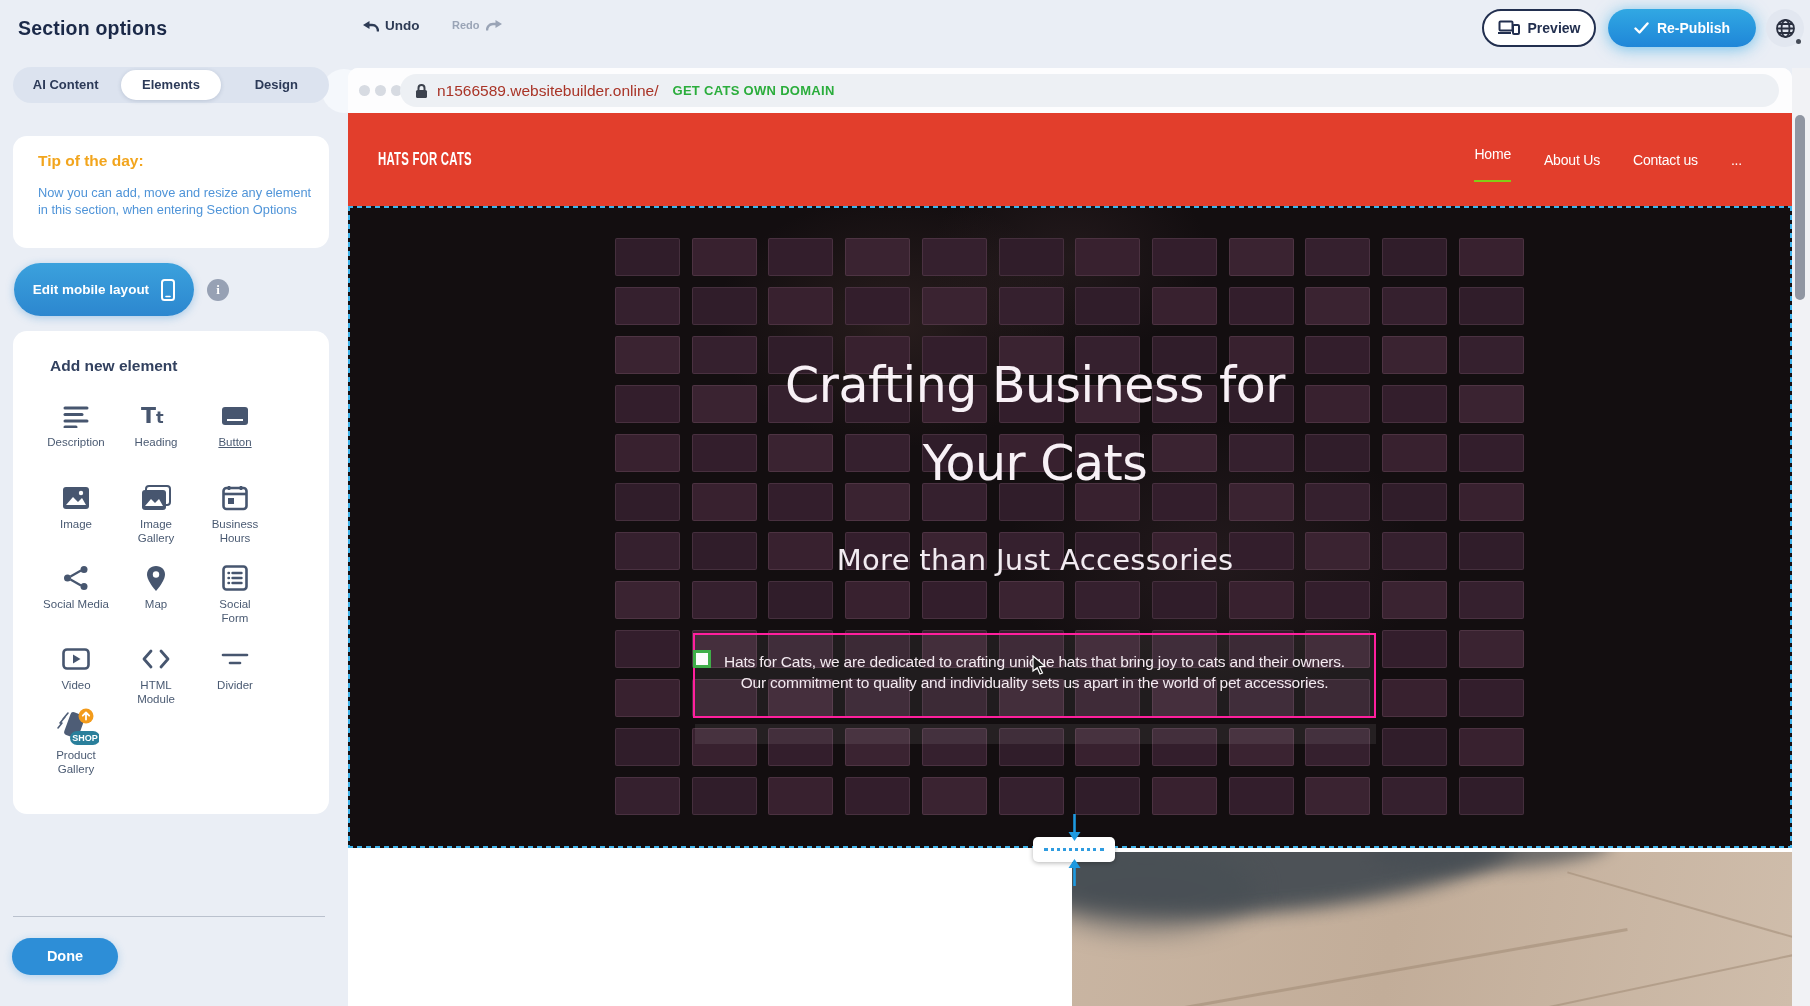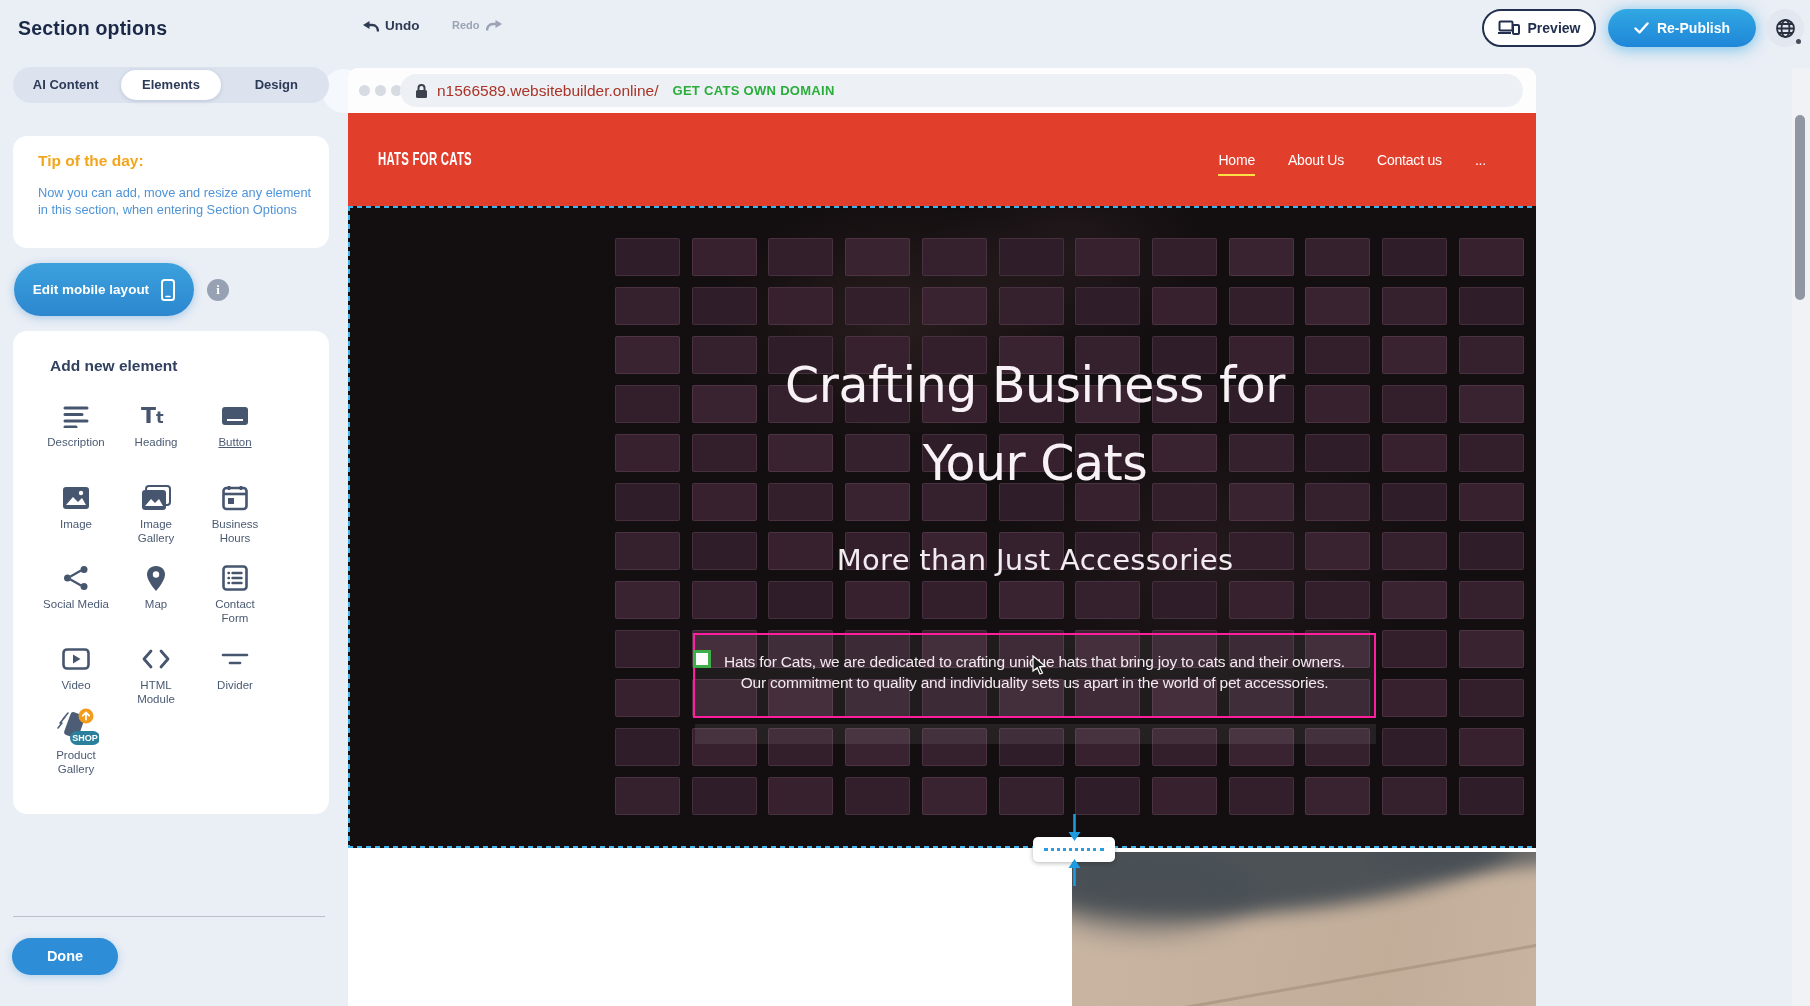--- a/index.html
+++ b/index.html
@@ -28,31 +28,31 @@
   .add-card { left:13px; top:331px; width:316px; height:483px; border-radius:14px; background:#fff; }
   .add-title { left:37px; top:26px; font-size:15.5px; font-weight:600; color:#32415f; }
   .el-item { text-align:center; color:#4a5a72; }
   .el-icon { height:30px; display:flex; align-items:center; justify-content:center; overflow:visible; }
   .el-label { font-size:11.5px; line-height:13.5px; margin-top:5px; }
   .side-divider { left:13px; top:916px; width:312px; height:1px; background:#bac1cd; }
   .done-btn { left:12px; top:938px; width:106px; height:37px; border-radius:19px; background:#2d8ed7; color:#fff; font-size:14.5px; font-weight:700; text-align:center; line-height:37px; box-shadow:0 2px 8px rgba(45,142,215,.3); }
   .side-blob { left:322px; top:69px; width:44px; height:44px; border-radius:50%; background:#f5f8fc; }
 
   
-  .browser { left:348px; top:68px; width:1188px; height:938px; background:#fff; border-radius:10px 10px 0 0; overflow:hidden; }
+  .browser { left:348px; top:68px; width:1444px; height:938px; background:#fff; border-radius:10px 10px 0 0; overflow:hidden; }
   .chrome { left:0; top:0; width:100%; height:45px; background:#fdfdfe; }
   .dot { top:17px; width:11px; height:11px; border-radius:50%; background:#d7dbe2; }
   .addr-pill { left:52px; top:6px; right:13px; height:33px; border-radius:17px; background:#edf0f4; display:flex; align-items:center; padding-left:15px; }
   .url { margin-left:9px; font-size:15.5px; color:#a93427; }
   .domain-cta { margin-left:14px; font-size:13px; font-weight:700; color:#2bad3c; letter-spacing:.3px; }
   .site-header { left:0; top:45px; width:100%; height:93px; background:#e23e2c; }
   .logo { left:30px; top:0; height:93px; line-height:93px; color:#fff; font-size:17.5px; font-weight:800; letter-spacing:.4px; transform:scaleX(.65); transform-origin:left center; white-space:nowrap; }
   .nav { right:50px; top:0; height:93px; display:flex; align-items:center; gap:33px; }
   .nav-item { color:#fff; font-size:14px; letter-spacing:-.2px; }
-  .nav-item.active { border-bottom:2px solid #fde047; padding-bottom:6px; margin-top:8px; }
+  .nav-item.active { border-bottom:2px solid #84cc16; padding-bottom:18px; margin-top:8px; }
 
   
   .hero { left:0; top:138px; width:1444px; height:642px;
     background:
       radial-gradient(260px 180px at 38% 18%, rgba(125,88,82,.20), rgba(0,0,0,0) 70%),
       radial-gradient(300px 200px at 60% 55%, rgba(130,92,104,.14), rgba(0,0,0,0) 70%),
       radial-gradient(200px 140px at 50% 8%, rgba(105,75,80,.18), rgba(0,0,0,0) 70%),
       #130e10; }
   .dash-h { position:absolute; left:0; width:100%; height:2px; background:repeating-linear-gradient(90deg,#3fb3ea 0 5px,rgba(0,0,0,0) 5px 9px); z-index:4; }
   .dash-v { position:absolute; top:0; width:2px; height:100%; background:repeating-linear-gradient(180deg,#3fb3ea 0 5px,rgba(0,0,0,0) 5px 9px); z-index:4; }
@@ -232,21 +232,21 @@
         <div class="el-icon">
           <svg width="26" height="26" viewBox="0 0 26 26">
             <rect x="1.5" y="1.5" width="23" height="23" rx="3" fill="none" stroke="#47566f" stroke-width="2.6"></rect>
             <g stroke="#47566f" stroke-width="2.4" stroke-linecap="round">
               <path d="M6.5 8 H7 M10.5 8 H19.5"></path>
               <path d="M6.5 13 H7 M10.5 13 H19.5"></path>
               <path d="M6.5 18 H7 M10.5 18 H19.5"></path>
             </g>
           </svg>
         </div>
-        <div class="el-label">Contact Form</div>
+        <div class="el-label">Social Form</div>
       </div>
       <div class="el-item abs" style="width: 84px; left: 21px; top: 313px;">
         <div class="el-icon">
           <svg width="28" height="22" viewBox="0 0 28 22">
             <rect x="1.5" y="1.5" width="25" height="19" rx="3.5" fill="none" stroke="#47566f" stroke-width="2.6"></rect>
             <path d="M11 6.5 L18.5 11 L11 15.5 Z" fill="#47566f"></path>
           </svg>
         </div>
         <div class="el-label">Video</div>
       </div>

